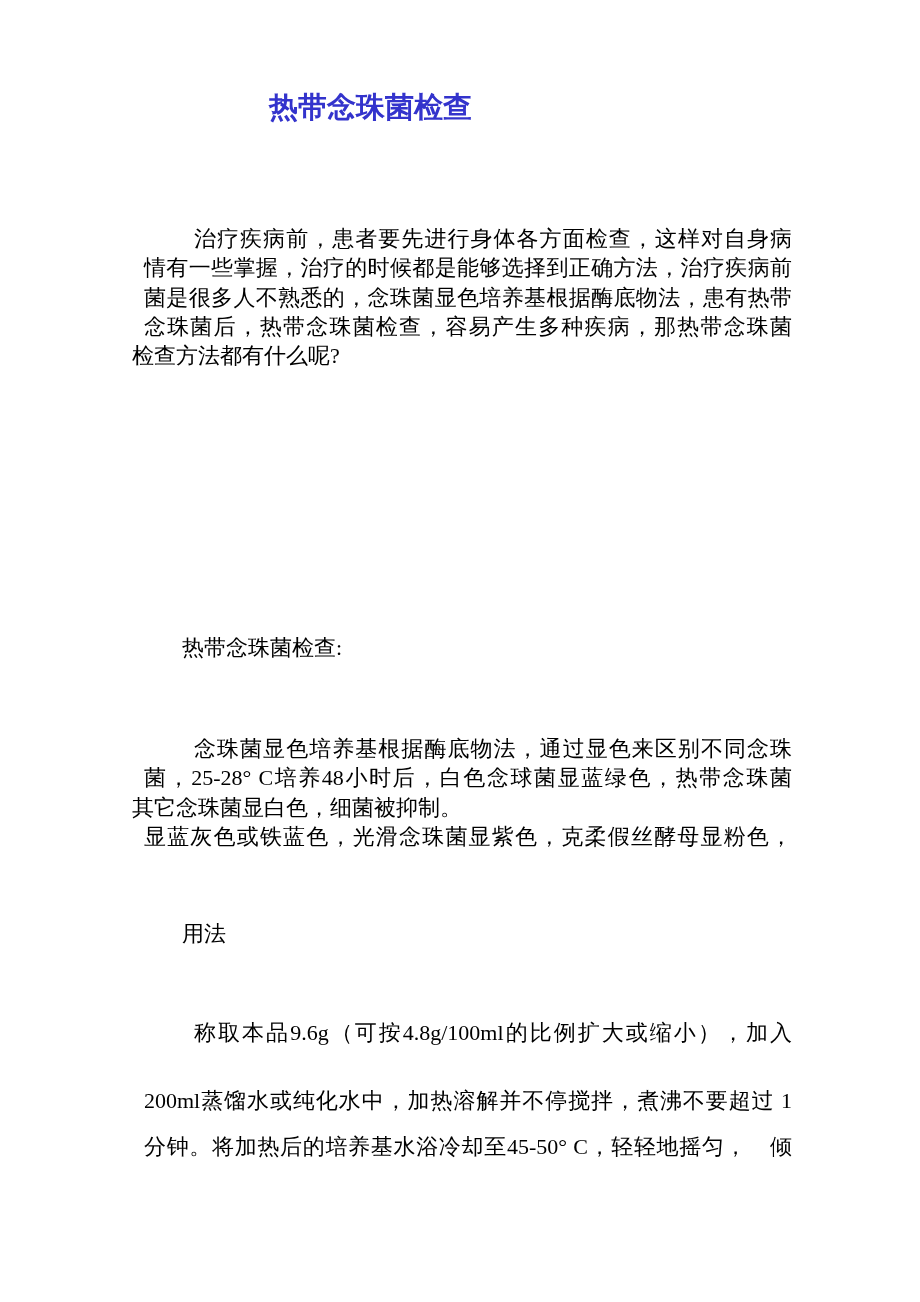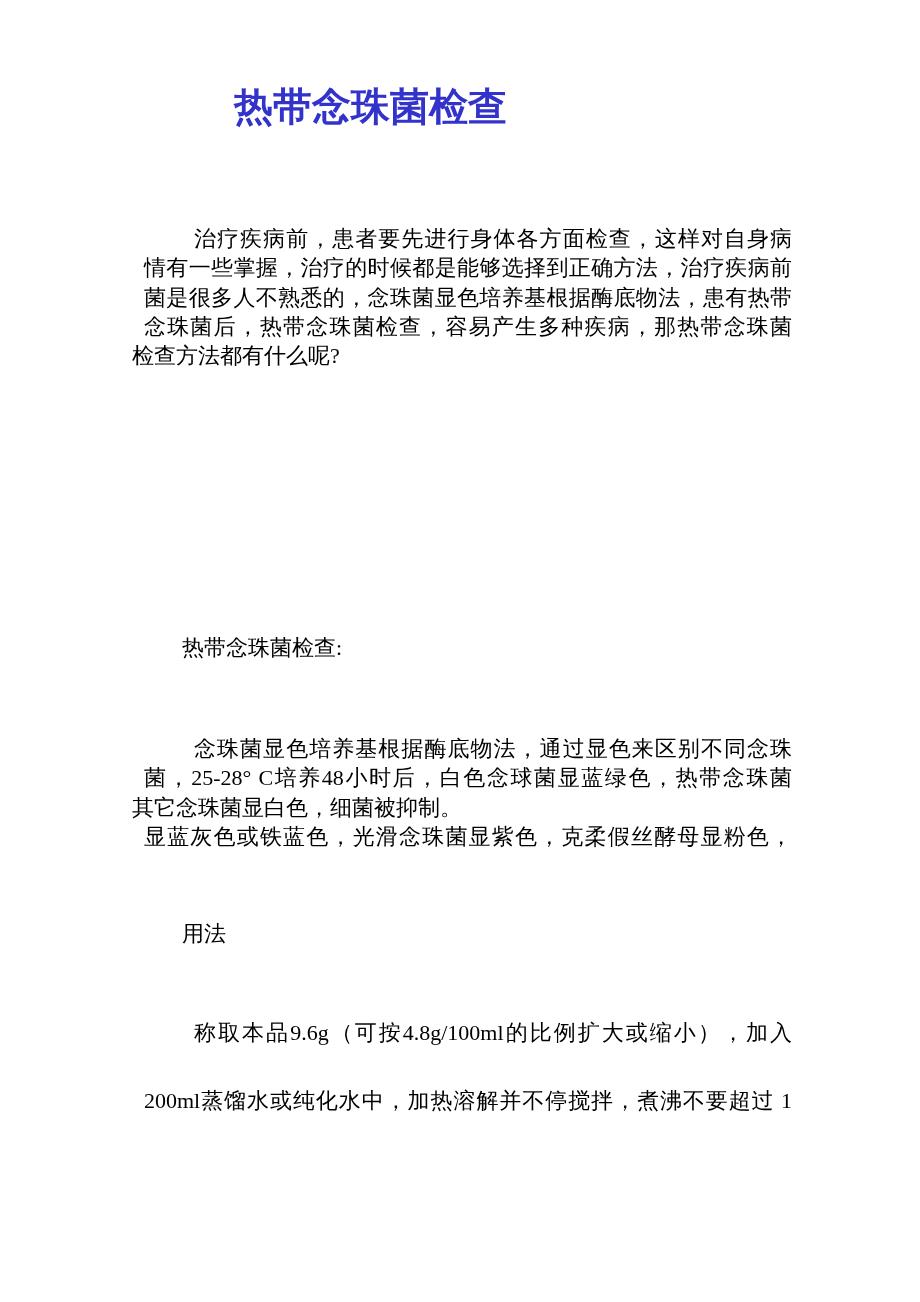--- a/index.html
+++ b/index.html
@@ -15,21 +15,21 @@
     overflow: hidden;
     font-family: "Liberation Serif", "DejaVu Serif", serif;
     color: #000000;
   }
   .doc-title {
     position: absolute;
     top: 90px;
     left: 0;
     width: 741px;
     text-align: center;
-    font-size: 39px;
+    font-size: 29px;
     font-weight: bold;
     line-height: 34px;
   }
   .textblock {
     position: absolute;
     left: 132px;
     width: 660px;
     font-size: 22px;
     line-height: 29.3px;
   }
@@ -81,14 +81,17 @@
   <div class="textblock sub2">
     <span class="line indent">用法</span>
   </div>
 
   <div class="textblock p3a">
     <span class="line full indent">称取本品9.6g（可按4.8g/100ml的比例扩大或缩小），加入</span>
   </div>
   <div class="textblock p3b">
     <span class="line full">200ml蒸馏水或纯化水中，加热溶解并不停搅拌，煮沸不要超过 1</span>
   </div>
+  <div class="textblock p3c">
+    <span class="line full">分钟。将加热后的培养基水浴冷却至45-50° C，轻轻地摇匀，　倾</span>
+  </div>
 
 </div>
 
 </body></html>

